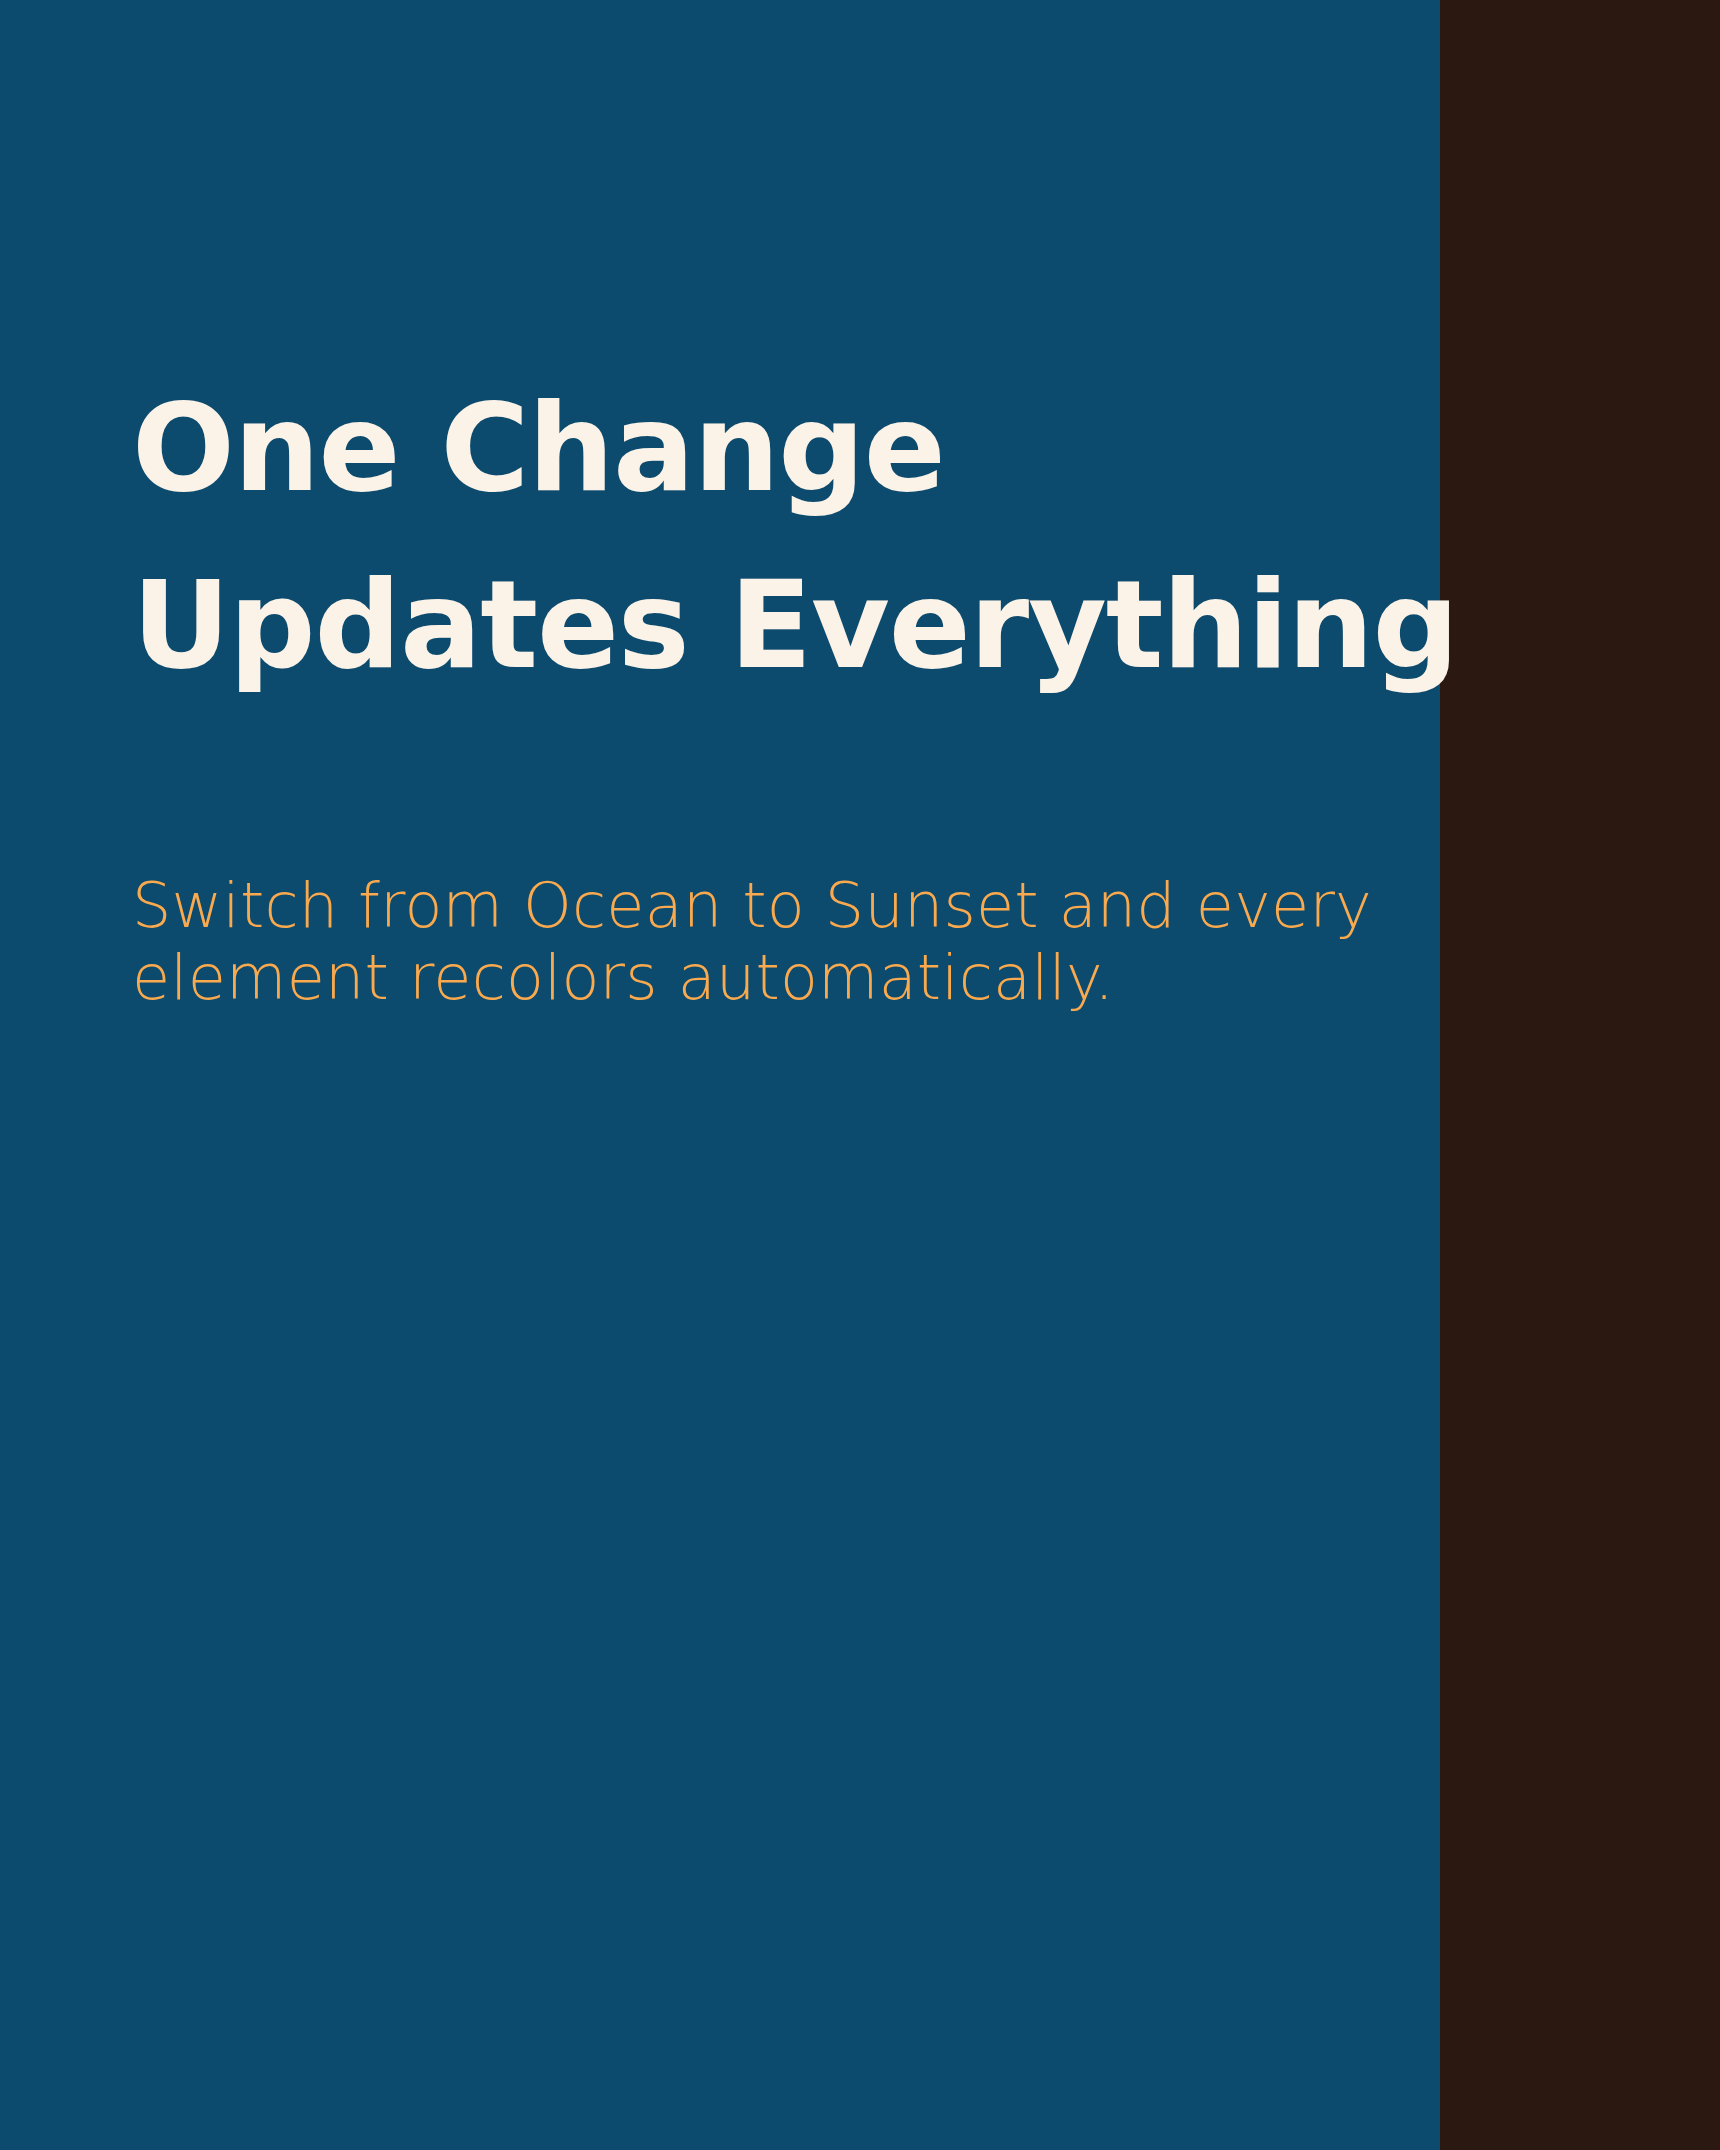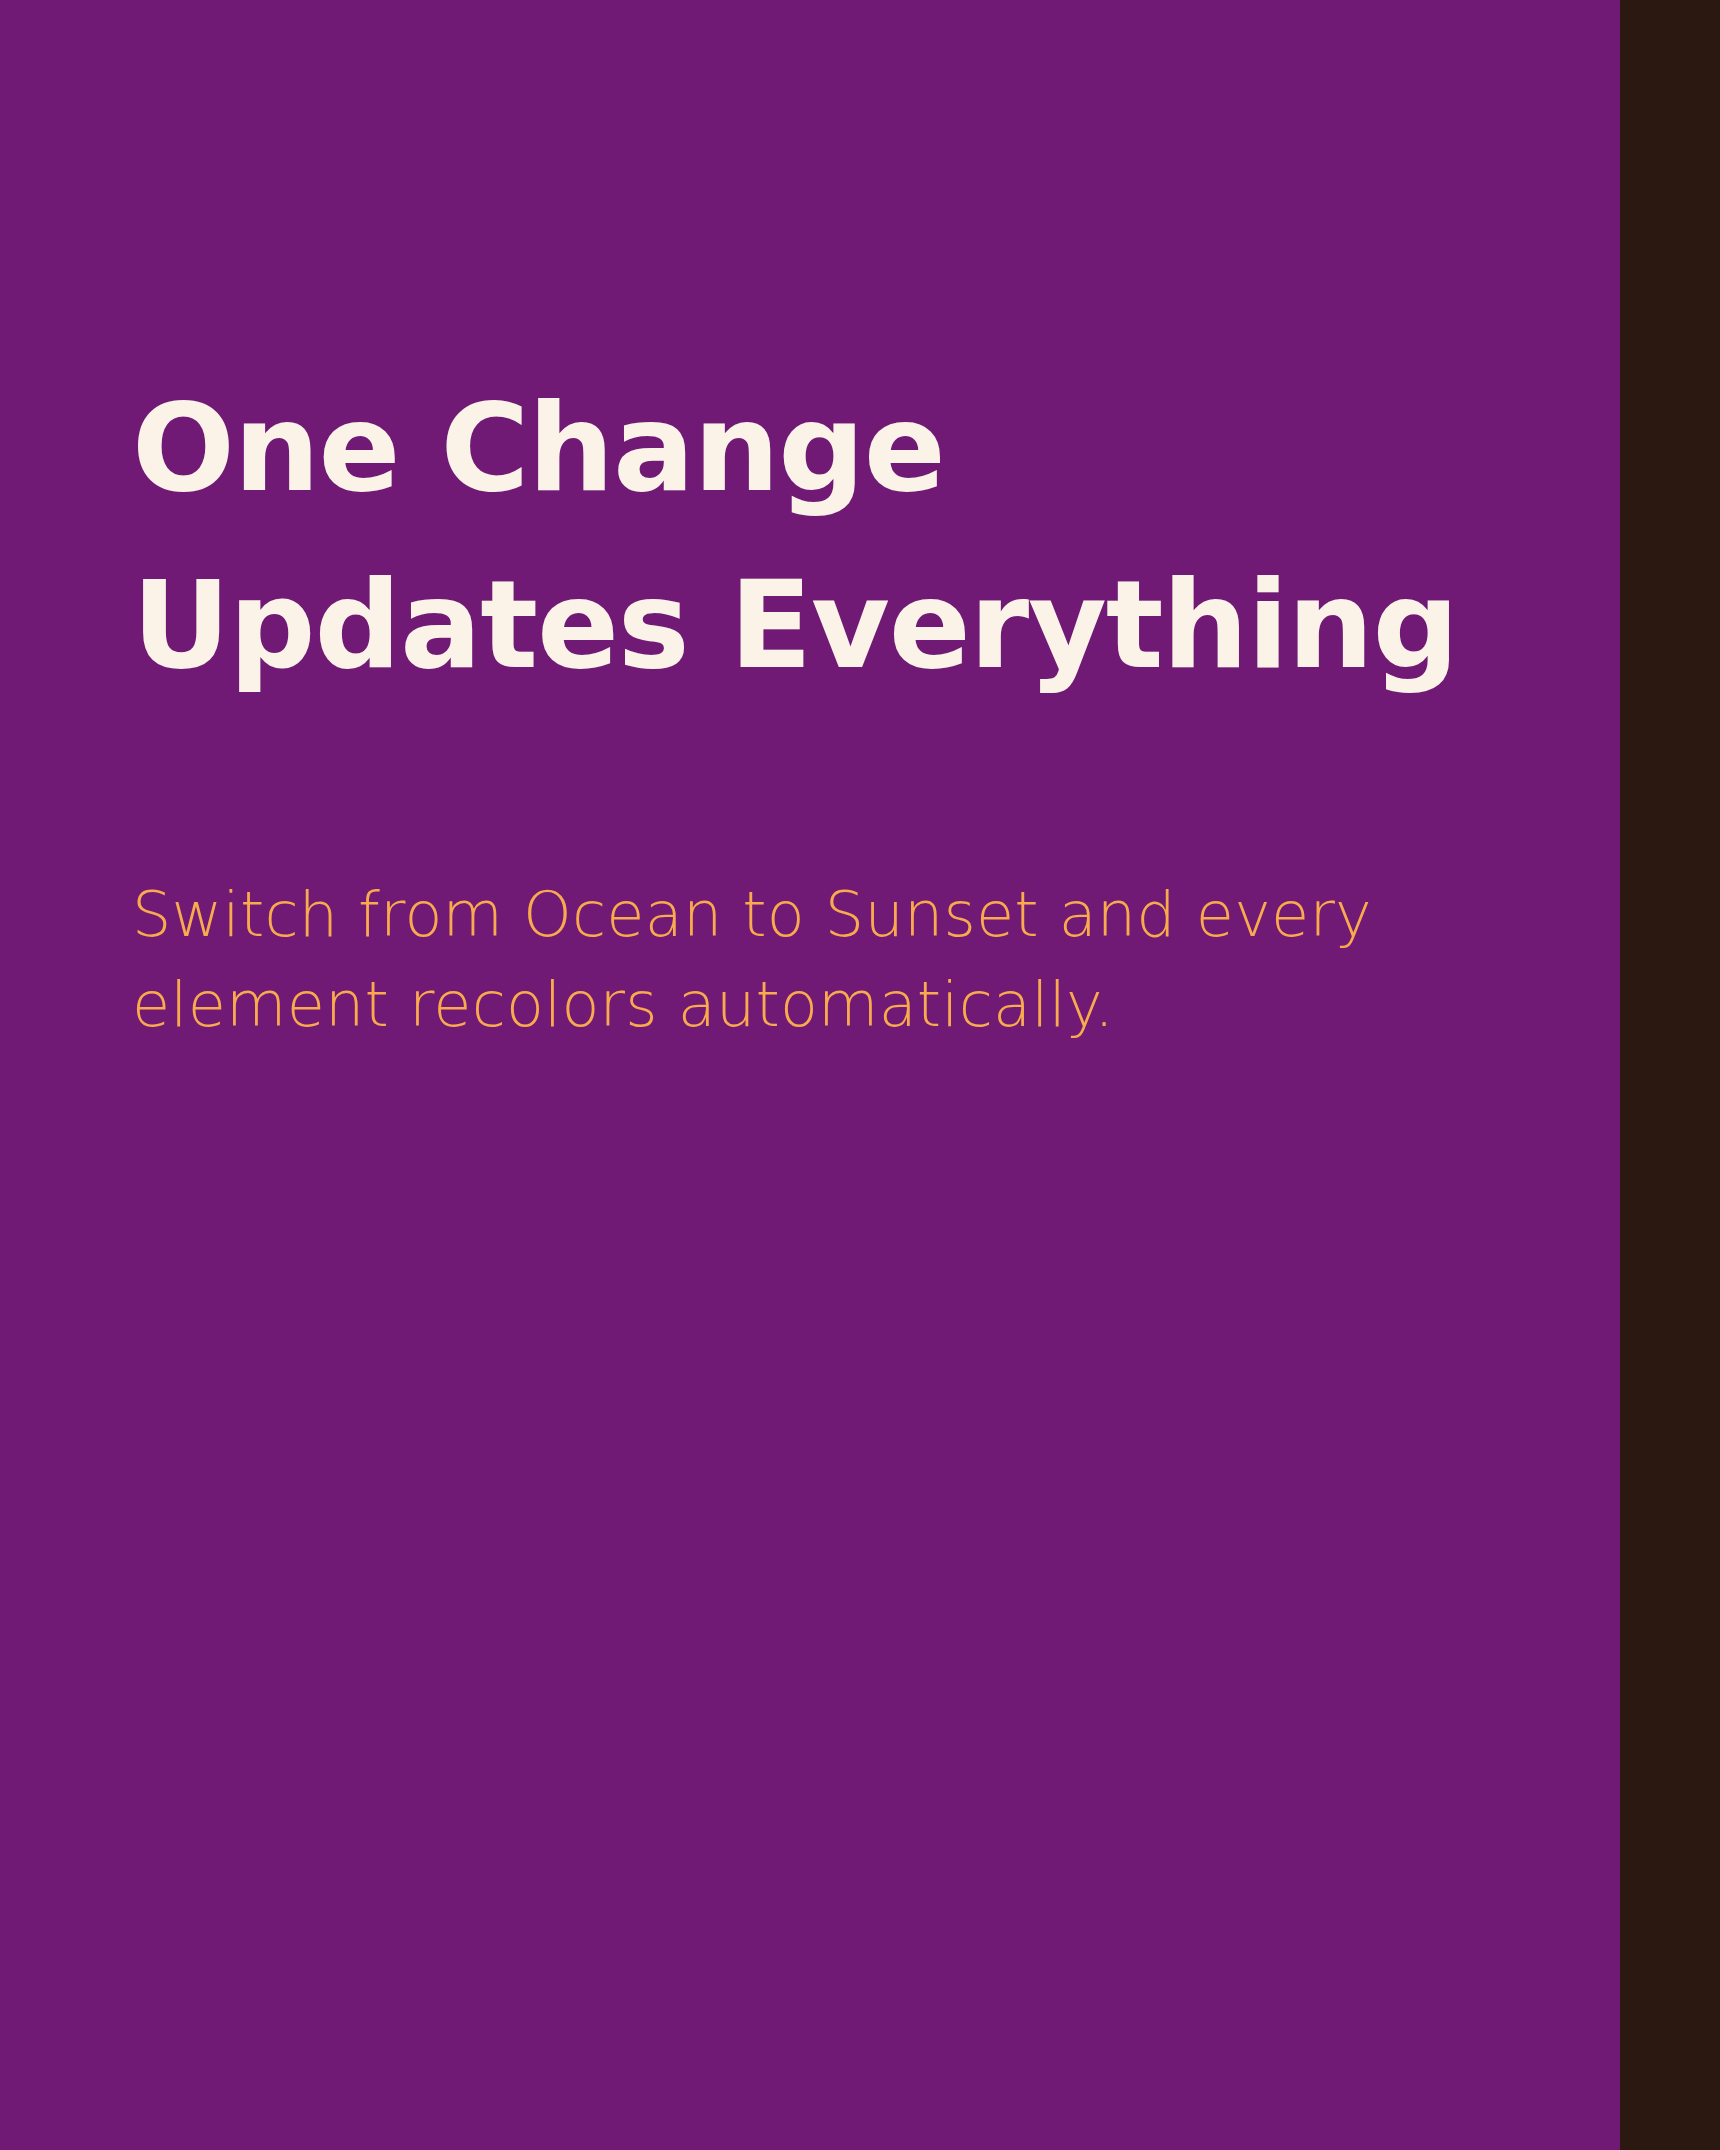--- a/index.html
+++ b/index.html
@@ -12,23 +12,23 @@
 
   body {
     background:#2b1810;
     font-family:"Liberation Sans", sans-serif;
     overflow:hidden;
   }
 
   
   .slide {
     position:relative;
-    width:1620px;
+    width:1440px;
     height:2151px;
-    background:#701a75;
+    background:#0c4a6e;
   }
 
   .content {
     position:absolute;
     left:132px;
     top:360px;
     width:1426px;
   }
 
   
@@ -42,21 +42,21 @@
     max-width:1386px;
     white-space:pre-wrap;
   }
 
   
   .bodycopy {
     margin-top:156px;
     font-family:"DejaVu Sans", sans-serif;
     font-weight:300;
     font-size:62px;
-    line-height:90px;
+    line-height:72px;
     letter-spacing:0.2px;
     color:#f9a94e;
     max-width:1322px;
     white-space:pre-wrap;
   }
 </style>
 </head>
 <body>
 
 <div class="slide">

